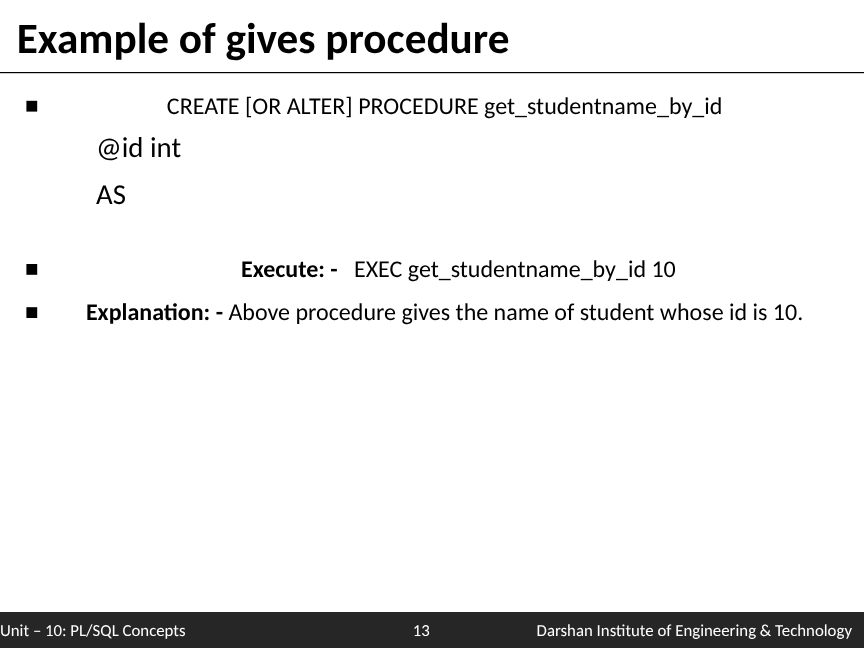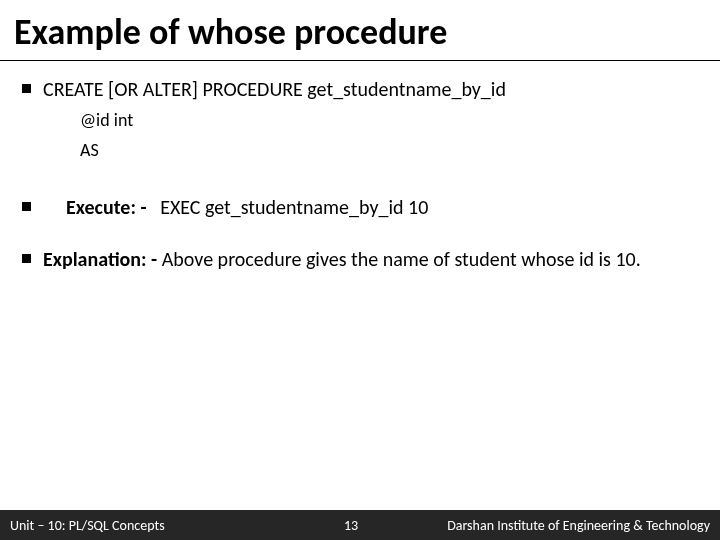--- a/index.html
+++ b/index.html
@@ -30,44 +30,44 @@
     line-height: 1.4;
   }
   .bullet {
     width: 9px;
     height: 9px;
     background: #000;
     flex-shrink: 0;
     margin-top: 9px;
     margin-right: 12px;
   }
-  .bullet-text { flex: 1; }
+  .bullet-text { flex: 1; text-align: center; }
   .bold { font-weight: 700; }
   .indent {
-    font-size: 18px;
+    font-size: 24px;
     line-height: 1.45;
     margin-left: 58px;
     margin-bottom: 4px;
   }
   .gap-lg { margin-top: 30px; gap: 23px; }
-  .gap-md { margin-top: 24px; }
+  .gap-md { margin-top: 8px; }
   .footer {
     position: absolute;
     bottom: 0;
     left: 0;
     right: 0;
     height: 30px;
     background: #262626;
     color: #fff;
     display: flex;
     align-items: center;
     font-size: 14px;
   }
   .footer-left {
-    padding-left: 10px;
+    padding-left: 0;
     flex: 0 0 auto;
   }
   .footer-right {
     padding-right: 10px;
     flex: 0 0 auto;
     text-align: center;
   }
   .footer {
     justify-content: space-between;
   }
@@ -82,21 +82,21 @@
   }
   .footer-page-wrap span {
     color: #fff;
     font-size: 14px;
     margin-left: -30px;
   }
 </style>
 </head>
 <body>
 
-<div class="title">Example of whose procedure</div>
+<div class="title">Example of gives procedure</div>
 
 <div class="content">
 
   <div class="bullet-row">
     <div class="bullet"></div>
     <div class="bullet-text">CREATE [OR ALTER] PROCEDURE get_studentname_by_id</div>
   </div>
   <div class="indent">@id int</div>
   <div class="indent">AS</div>
 

